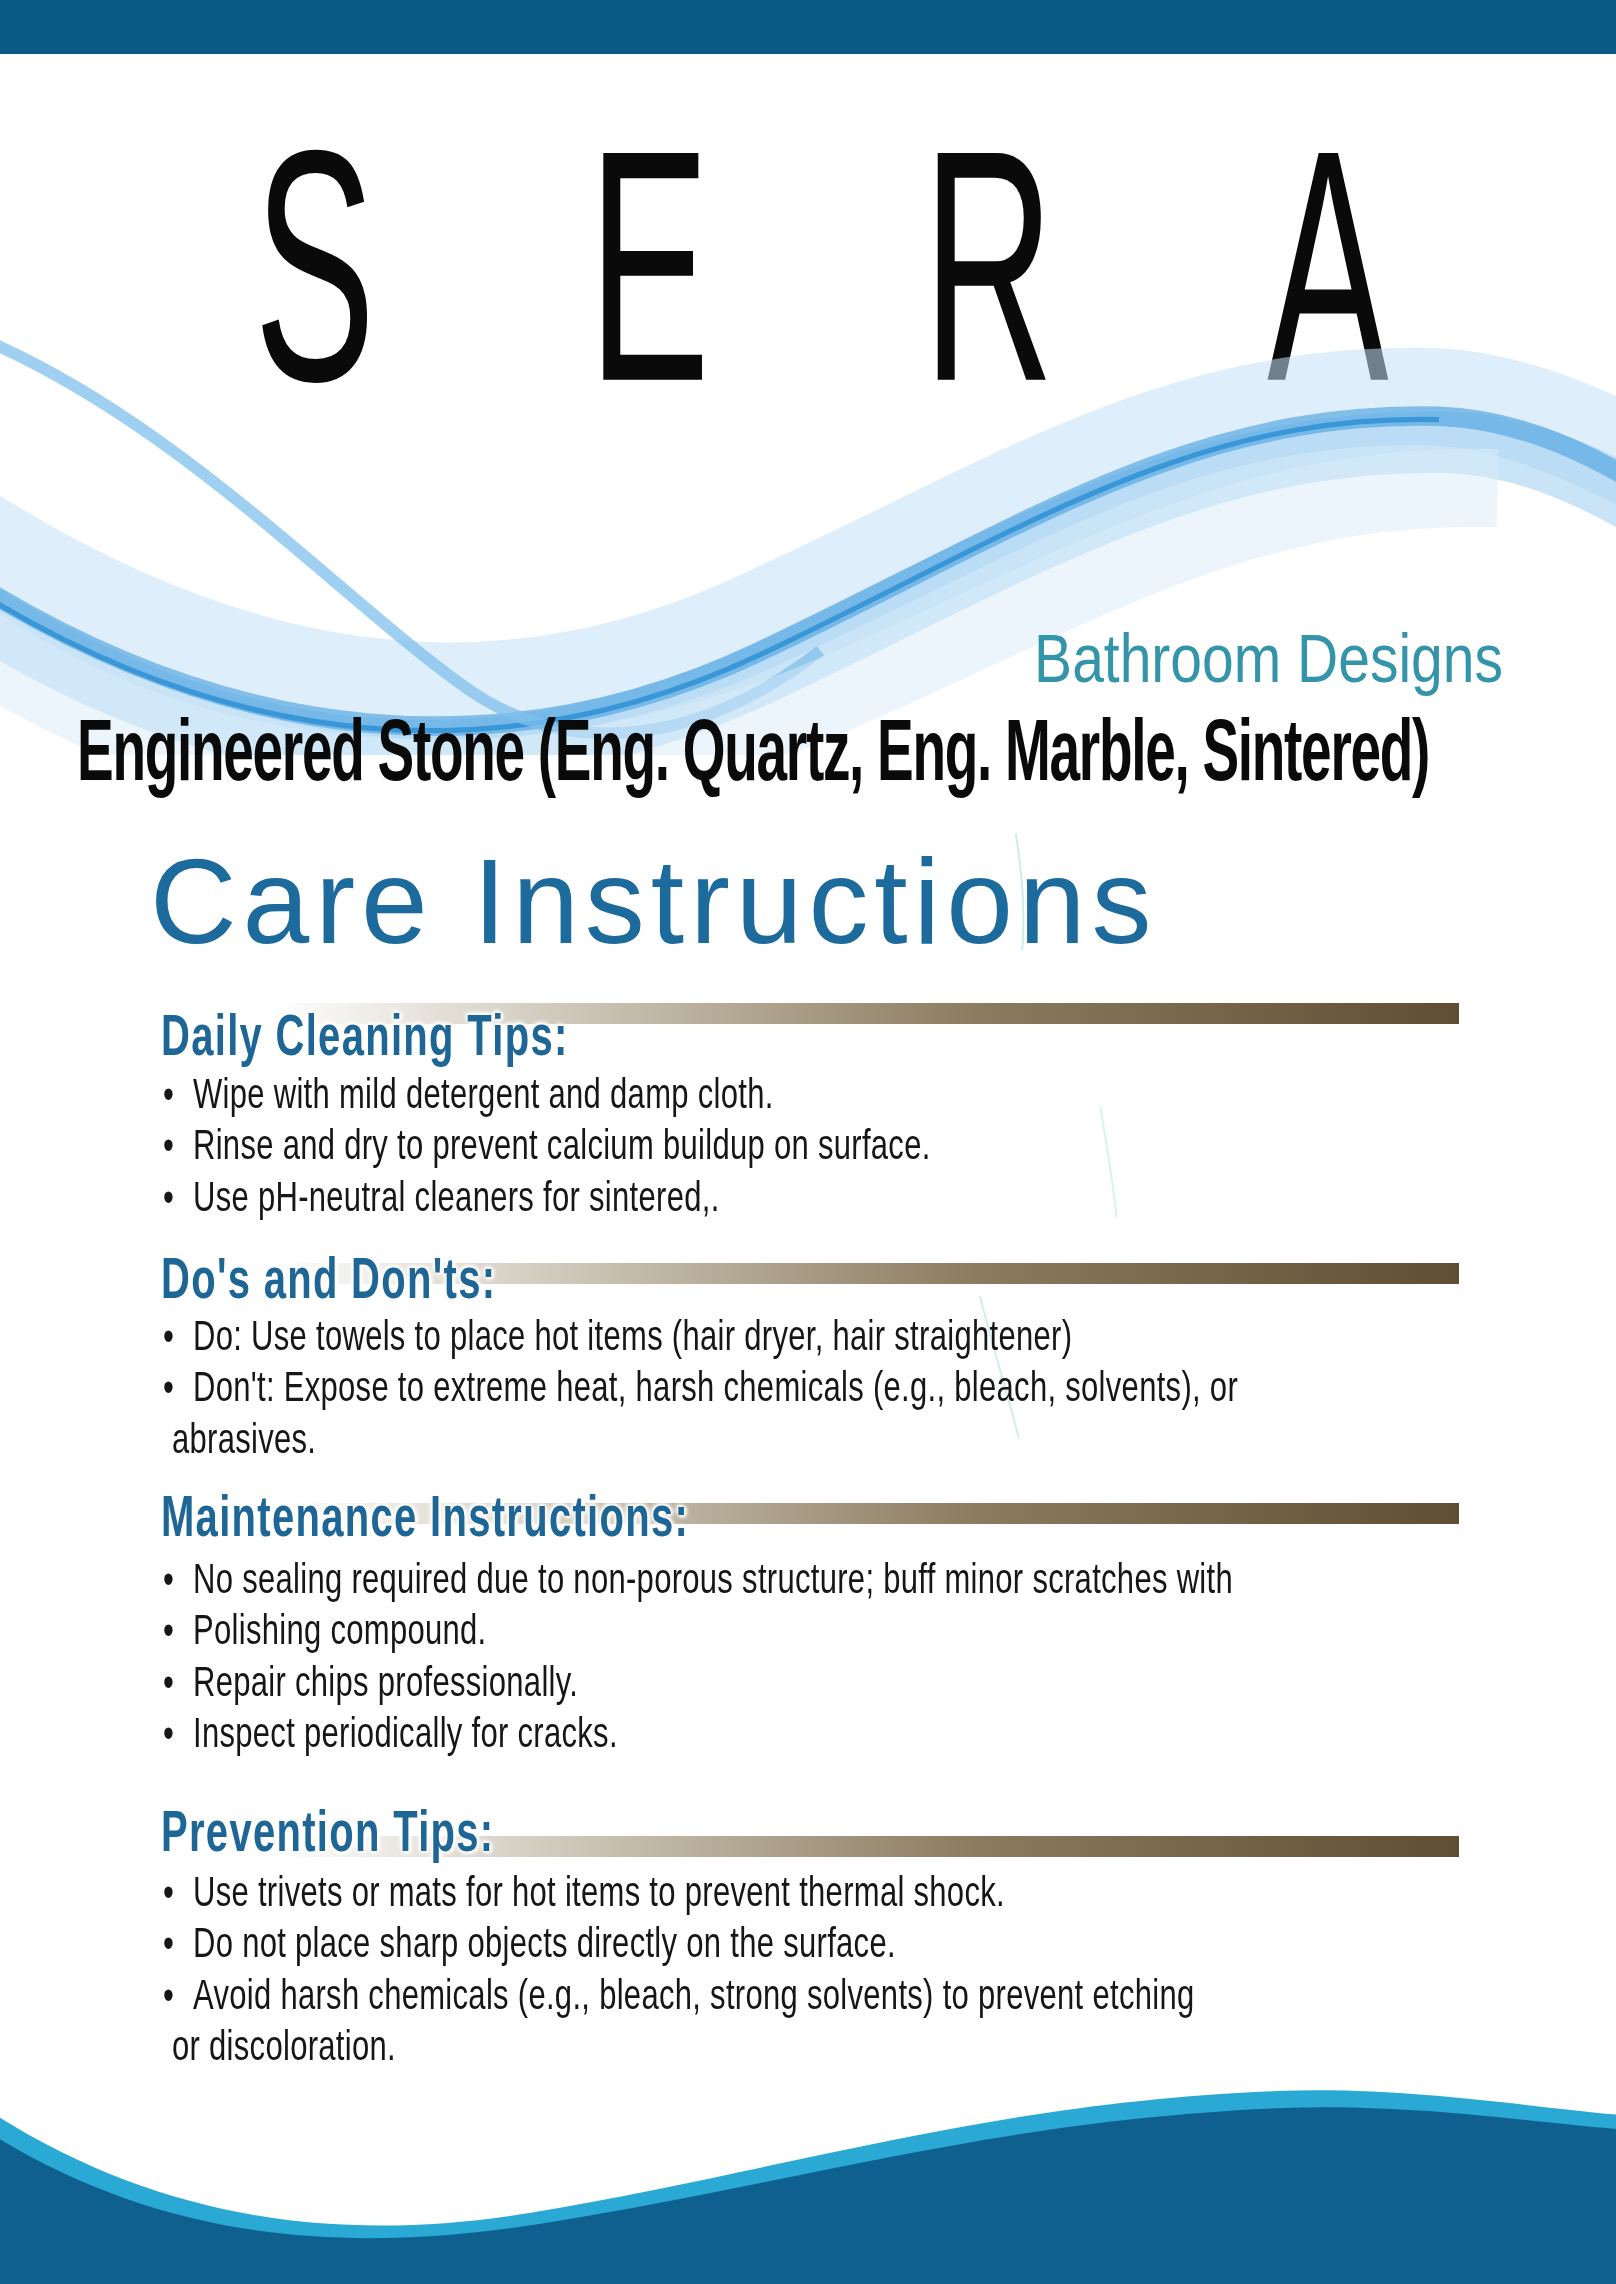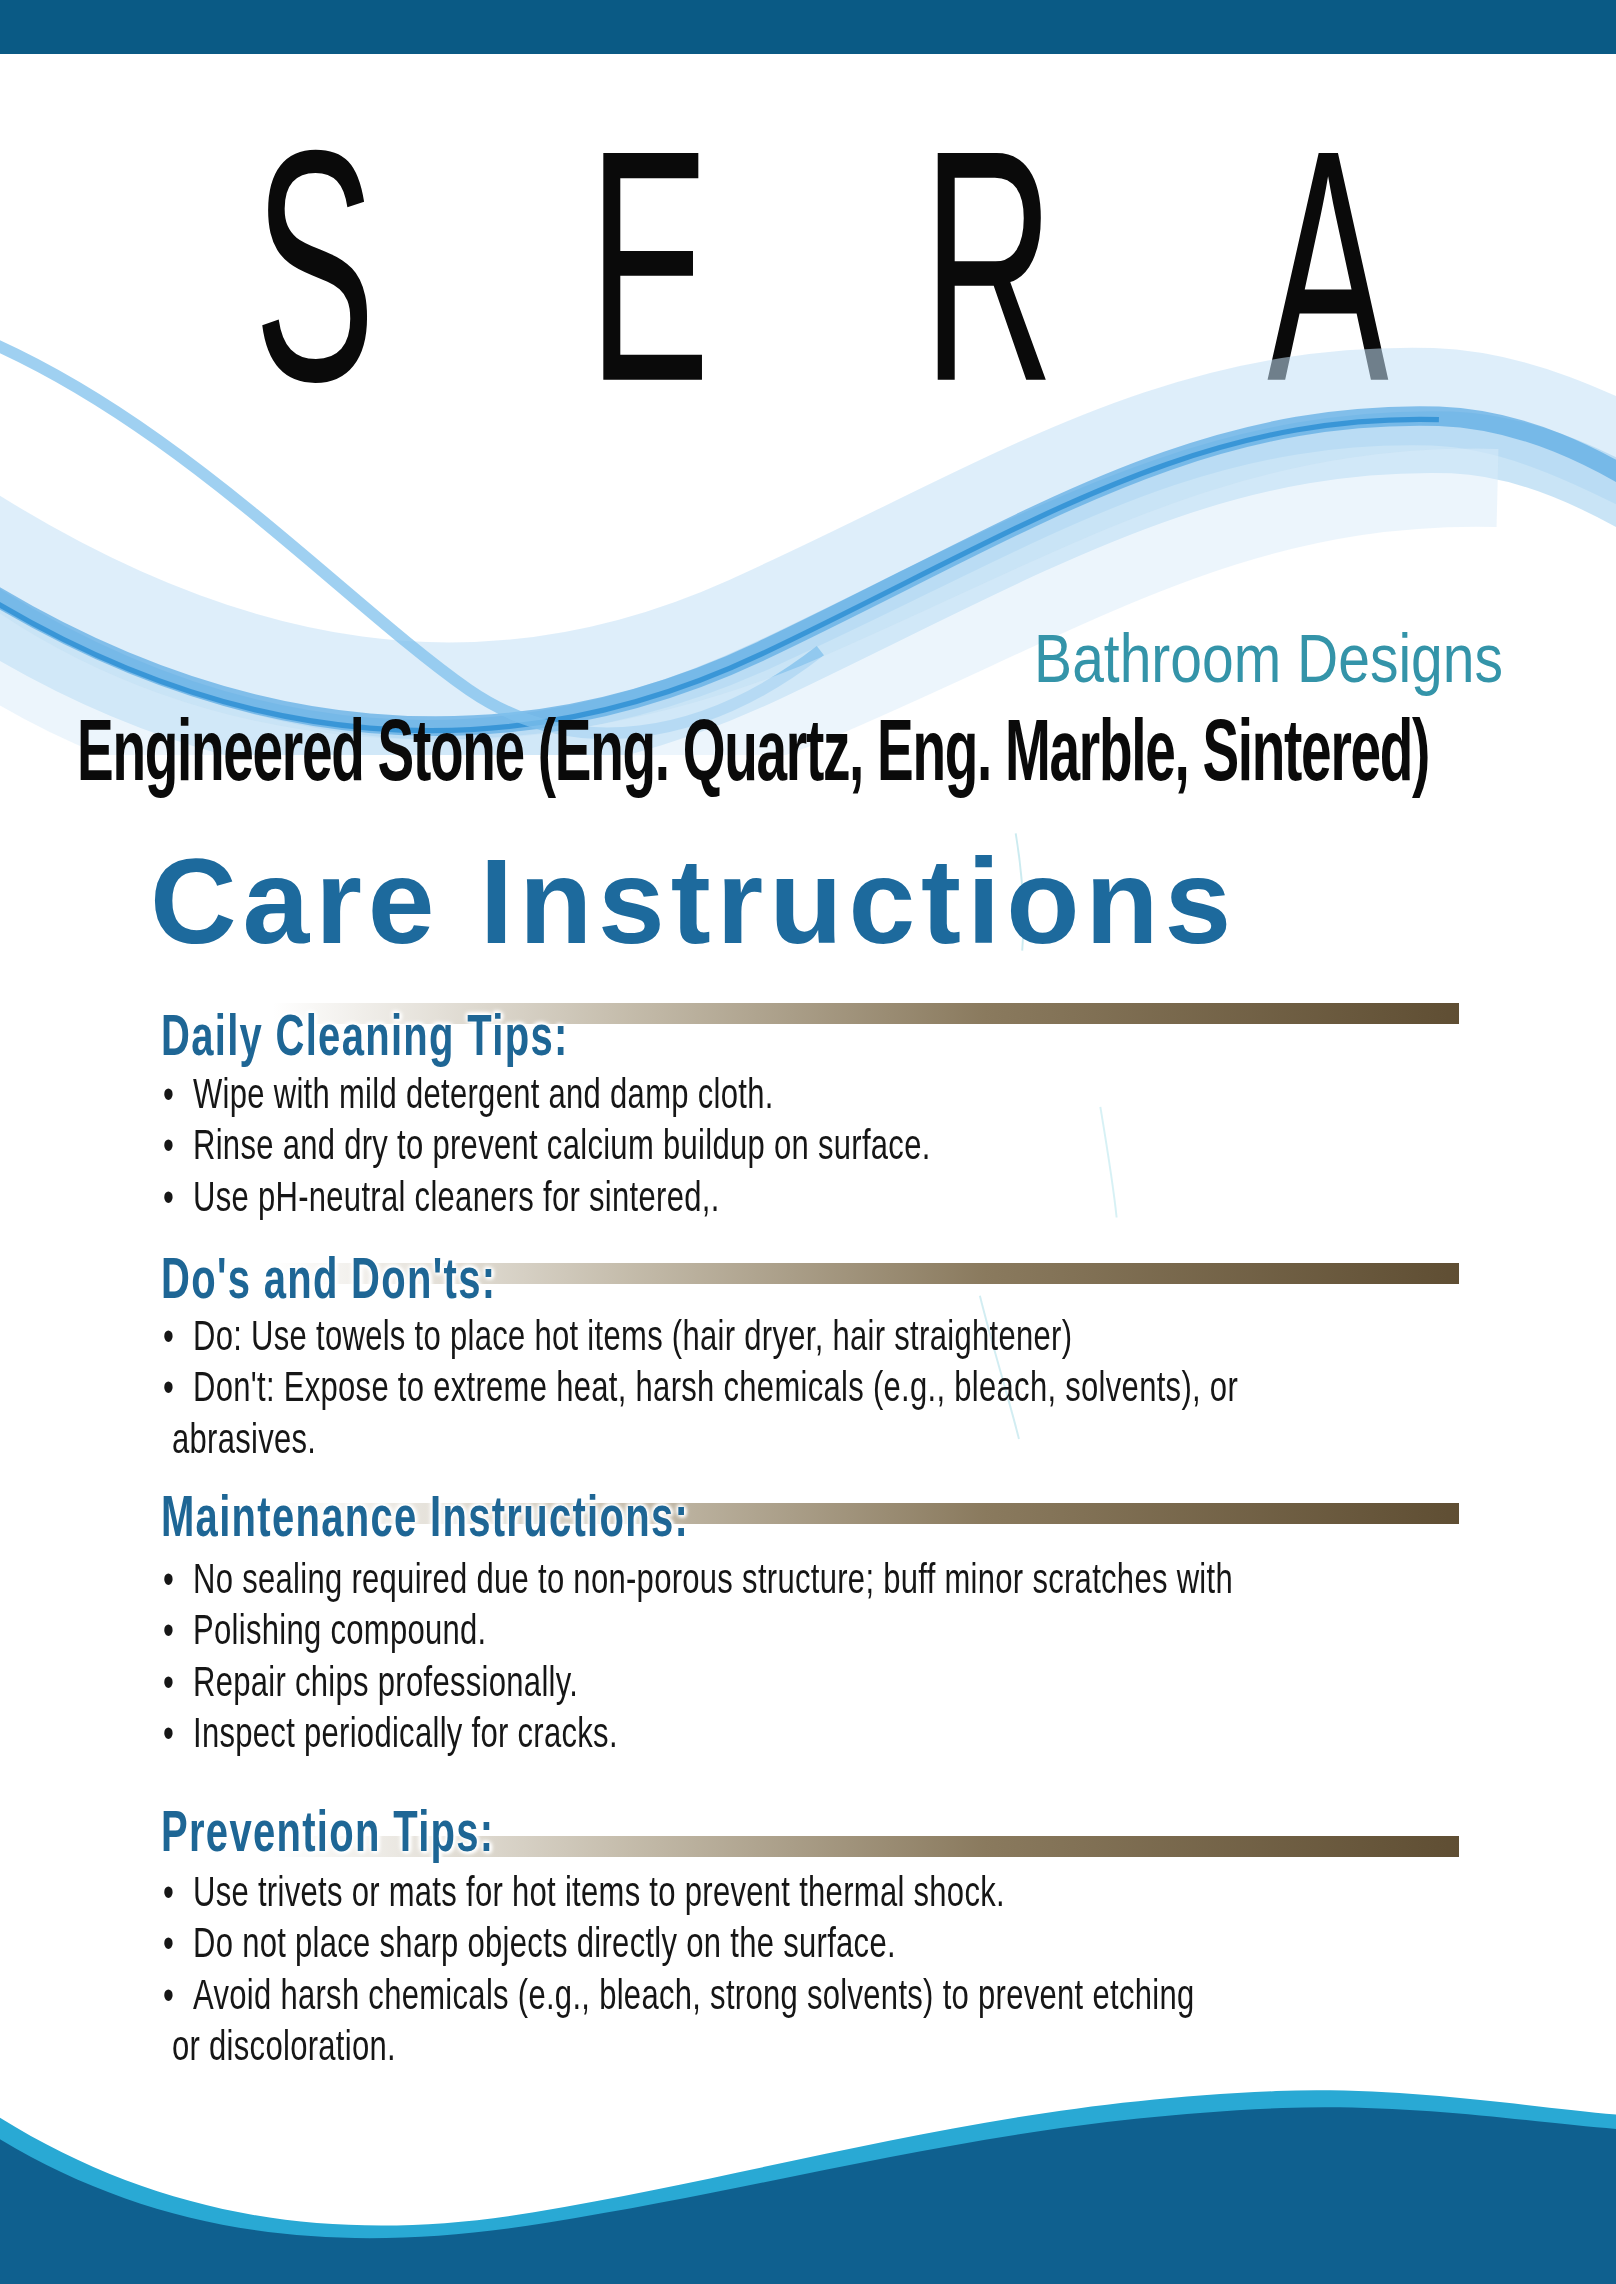--- a/index.html
+++ b/index.html
@@ -20,21 +20,21 @@
     font-size:57px;font-weight:400;color:#3494a9;
     transform:scaleY(1.2);transform-origin:right top;white-space:nowrap;z-index:2;
   }
   .subtitle{
     position:absolute;left:77px;top:706px;line-height:1;
     font-size:55px;font-weight:700;letter-spacing:-1.3px;color:#0a0a0a;
     transform:scaleY(1.6);transform-origin:left top;white-space:nowrap;z-index:2;
   }
   .title{
     position:absolute;left:150px;top:841px;line-height:1;
-    font-size:120px;font-weight:700;letter-spacing:5.9px;color:#1d6a9d;
+    font-size:120px;font-weight:400;letter-spacing:5.9px;color:#1d6a9d;
     white-space:nowrap;z-index:2;
   }
   
   .bar{
     position:absolute;left:273px;width:1186px;height:21px;z-index:1;
     background:linear-gradient(to right, rgba(255,255,255,0) 0%,
       rgba(186,176,156,0.85) 30%, #8a7a5e 60%, #5f4e33 100%);
   }
   .bar-1{top:1003px;} .bar-2{top:1263px;} .bar-3{top:1503px;} .bar-4{top:1836px;}
   .heading{

